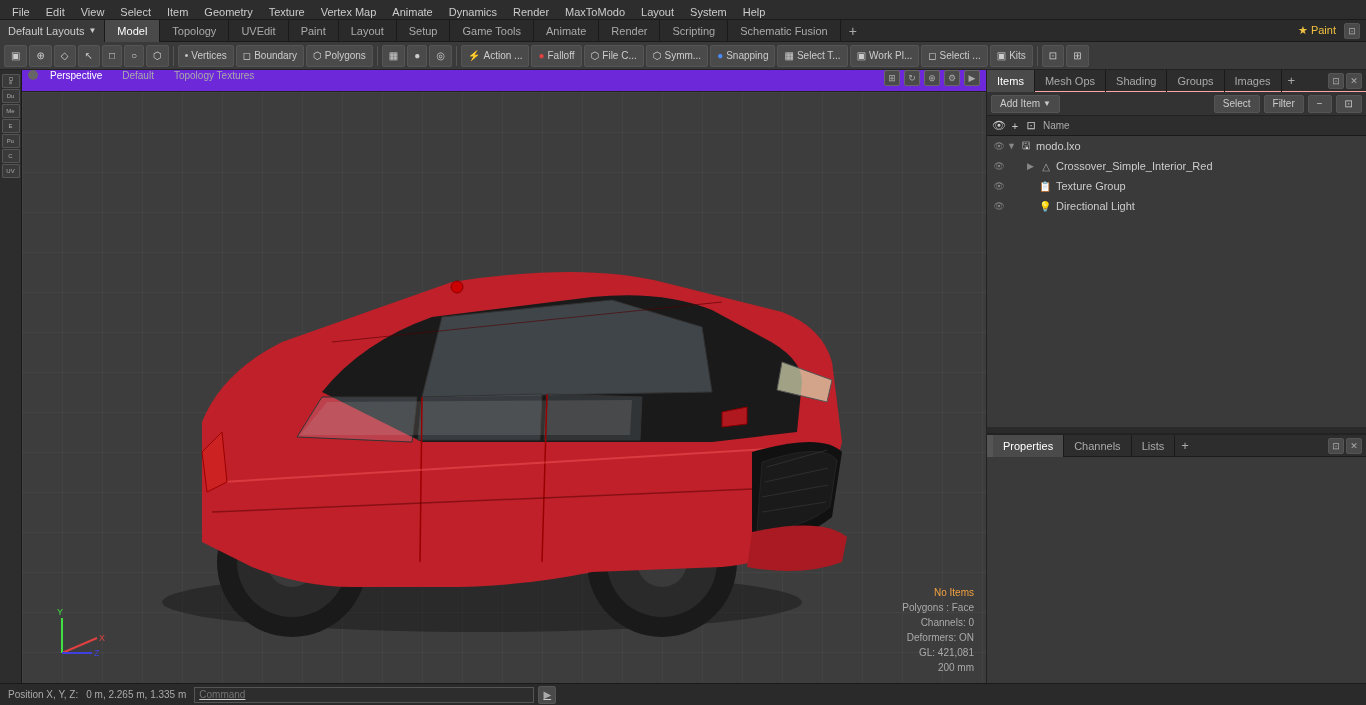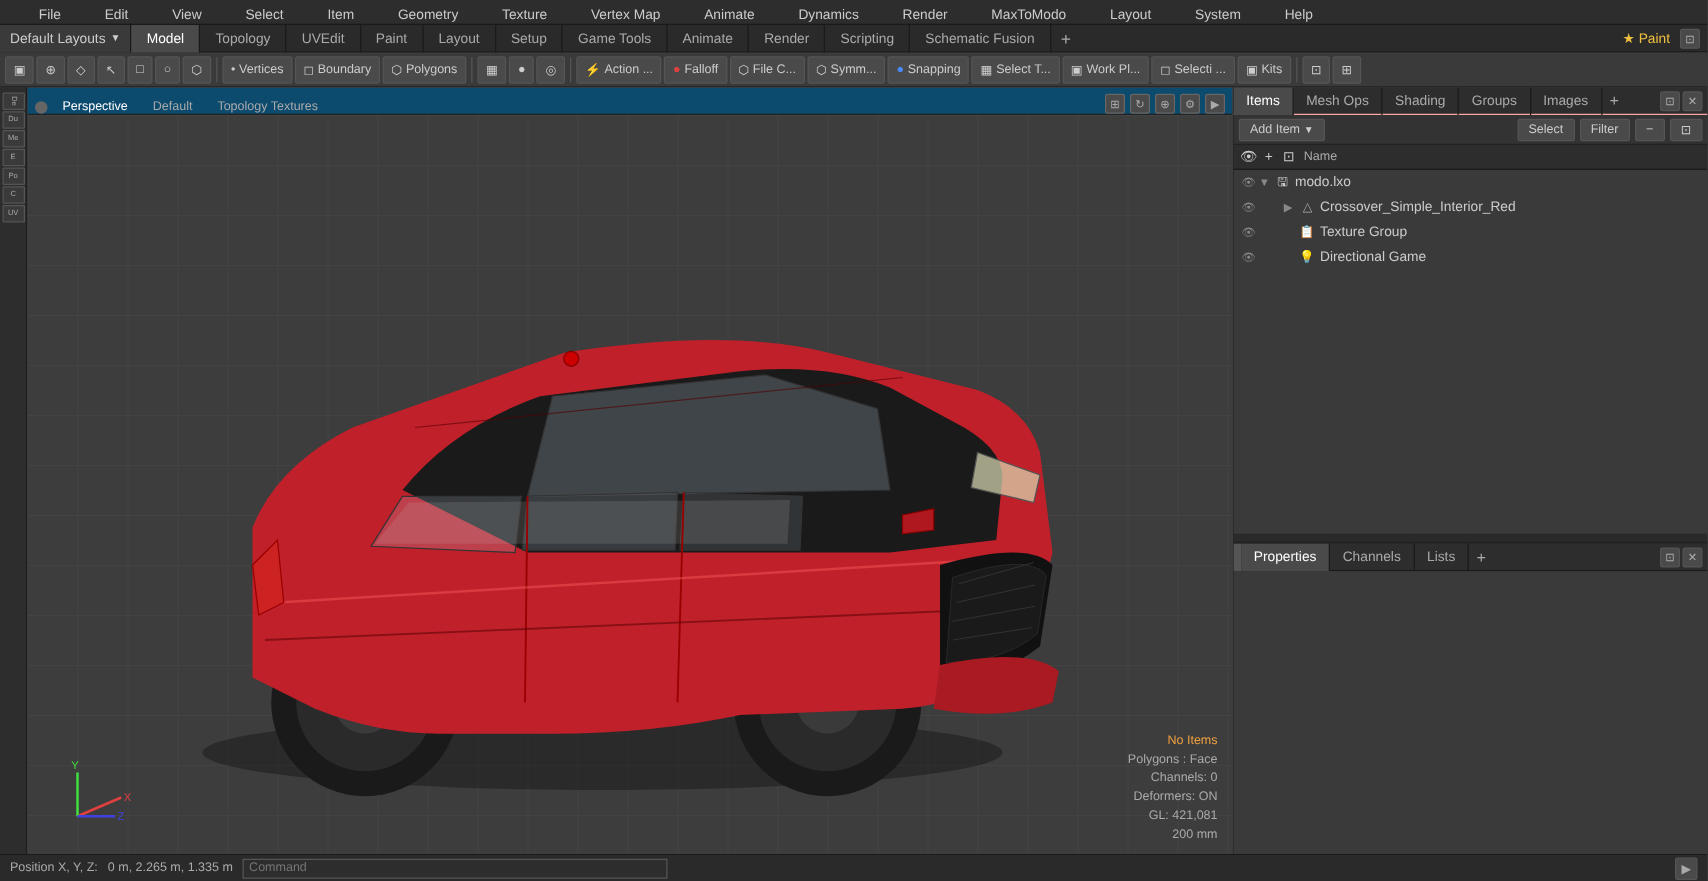--- a/index.html
+++ b/index.html
@@ -23,21 +23,20 @@
       border-bottom: 1px solid #1a1a1a;
       padding: 0 4px;
     }
     .menu-item {
       padding: 0 8px;
       height: 16px;
       line-height: 20px;
       cursor: pointer;
       color: #ccc;
       font-size: 11px;
-      margin-left: 19px;
     }
 
     
     #tabs-bar {
       display: flex;
       align-items: center;
       height: 22px;
       background: #2a2a2a;
       border-bottom: 1px solid #1a1a1a;
     }
@@ -152,23 +151,23 @@
 
     
     #viewport {
       flex: 1;
       position: relative;
       background: #4a4a4a;
       overflow: hidden;
     }
     #viewport-header {
       display: flex;
-      align-items: flex-end;
-      height: 22px;
-      background: #0c4a6e;
+      align-items: flex-start;
+      height: 22px;
+      background: #6d28d9;
       border-bottom: 1px solid #222;
       padding: 0 6px;
       gap: 4px;
     }
     .vp-dot {
       width: 10px;
       height: 10px;
       background: #555;
       border-radius: 50%;
       cursor: pointer;
@@ -801,21 +800,21 @@
           <span class="tree-icon" style="color:#aaa;">📋</span>
           <span class="tree-label">Texture Group</span>
         </div>
       </div>
 
       <div class="tree-row">
         <div class="tree-eye">👁</div>
         <div class="tree-indent" style="padding-left:20px;">
           <span class="tree-arrow" style="visibility:hidden;">▶</span>
           <span class="tree-icon" style="color:#f0d060;">💡</span>
-          <span class="tree-label">Directional Game</span>
+          <span class="tree-label">Directional Light</span>
         </div>
       </div>
     </div>
 
     <div style="height:6px; background:#2a2a2a;"></div>
 
     <div id="properties-panel">
       <div id="props-tabs">
         <div style="width:6px;height:22px;background:#555;cursor:ns-resize;"></div>
         <div class="props-tab active">Properties</div>
@@ -829,17 +828,17 @@
       </div>
       <div id="props-content"></div>
     </div>
 
   </div>
 </div>
 
 <div id="bottom-bar">
   <span class="bottom-label">Position X, Y, Z:</span>
   <span class="bottom-label">0 m, 2.265 m, 1.335 m</span>
-  <div class="bottom-command" style="display:flex;align-items:center;justify-content:space-between;gap:4px;">
+  <div class="bottom-command" style="display:flex;align-items:center;justify-content:flex-start;gap:4px;text-decoration:underline;">
     <input type="text" id="command-input" placeholder="Command" style="">
     <div class="bottom-run">▶</div>
   </div>
 </div>
 
 </body></html>

